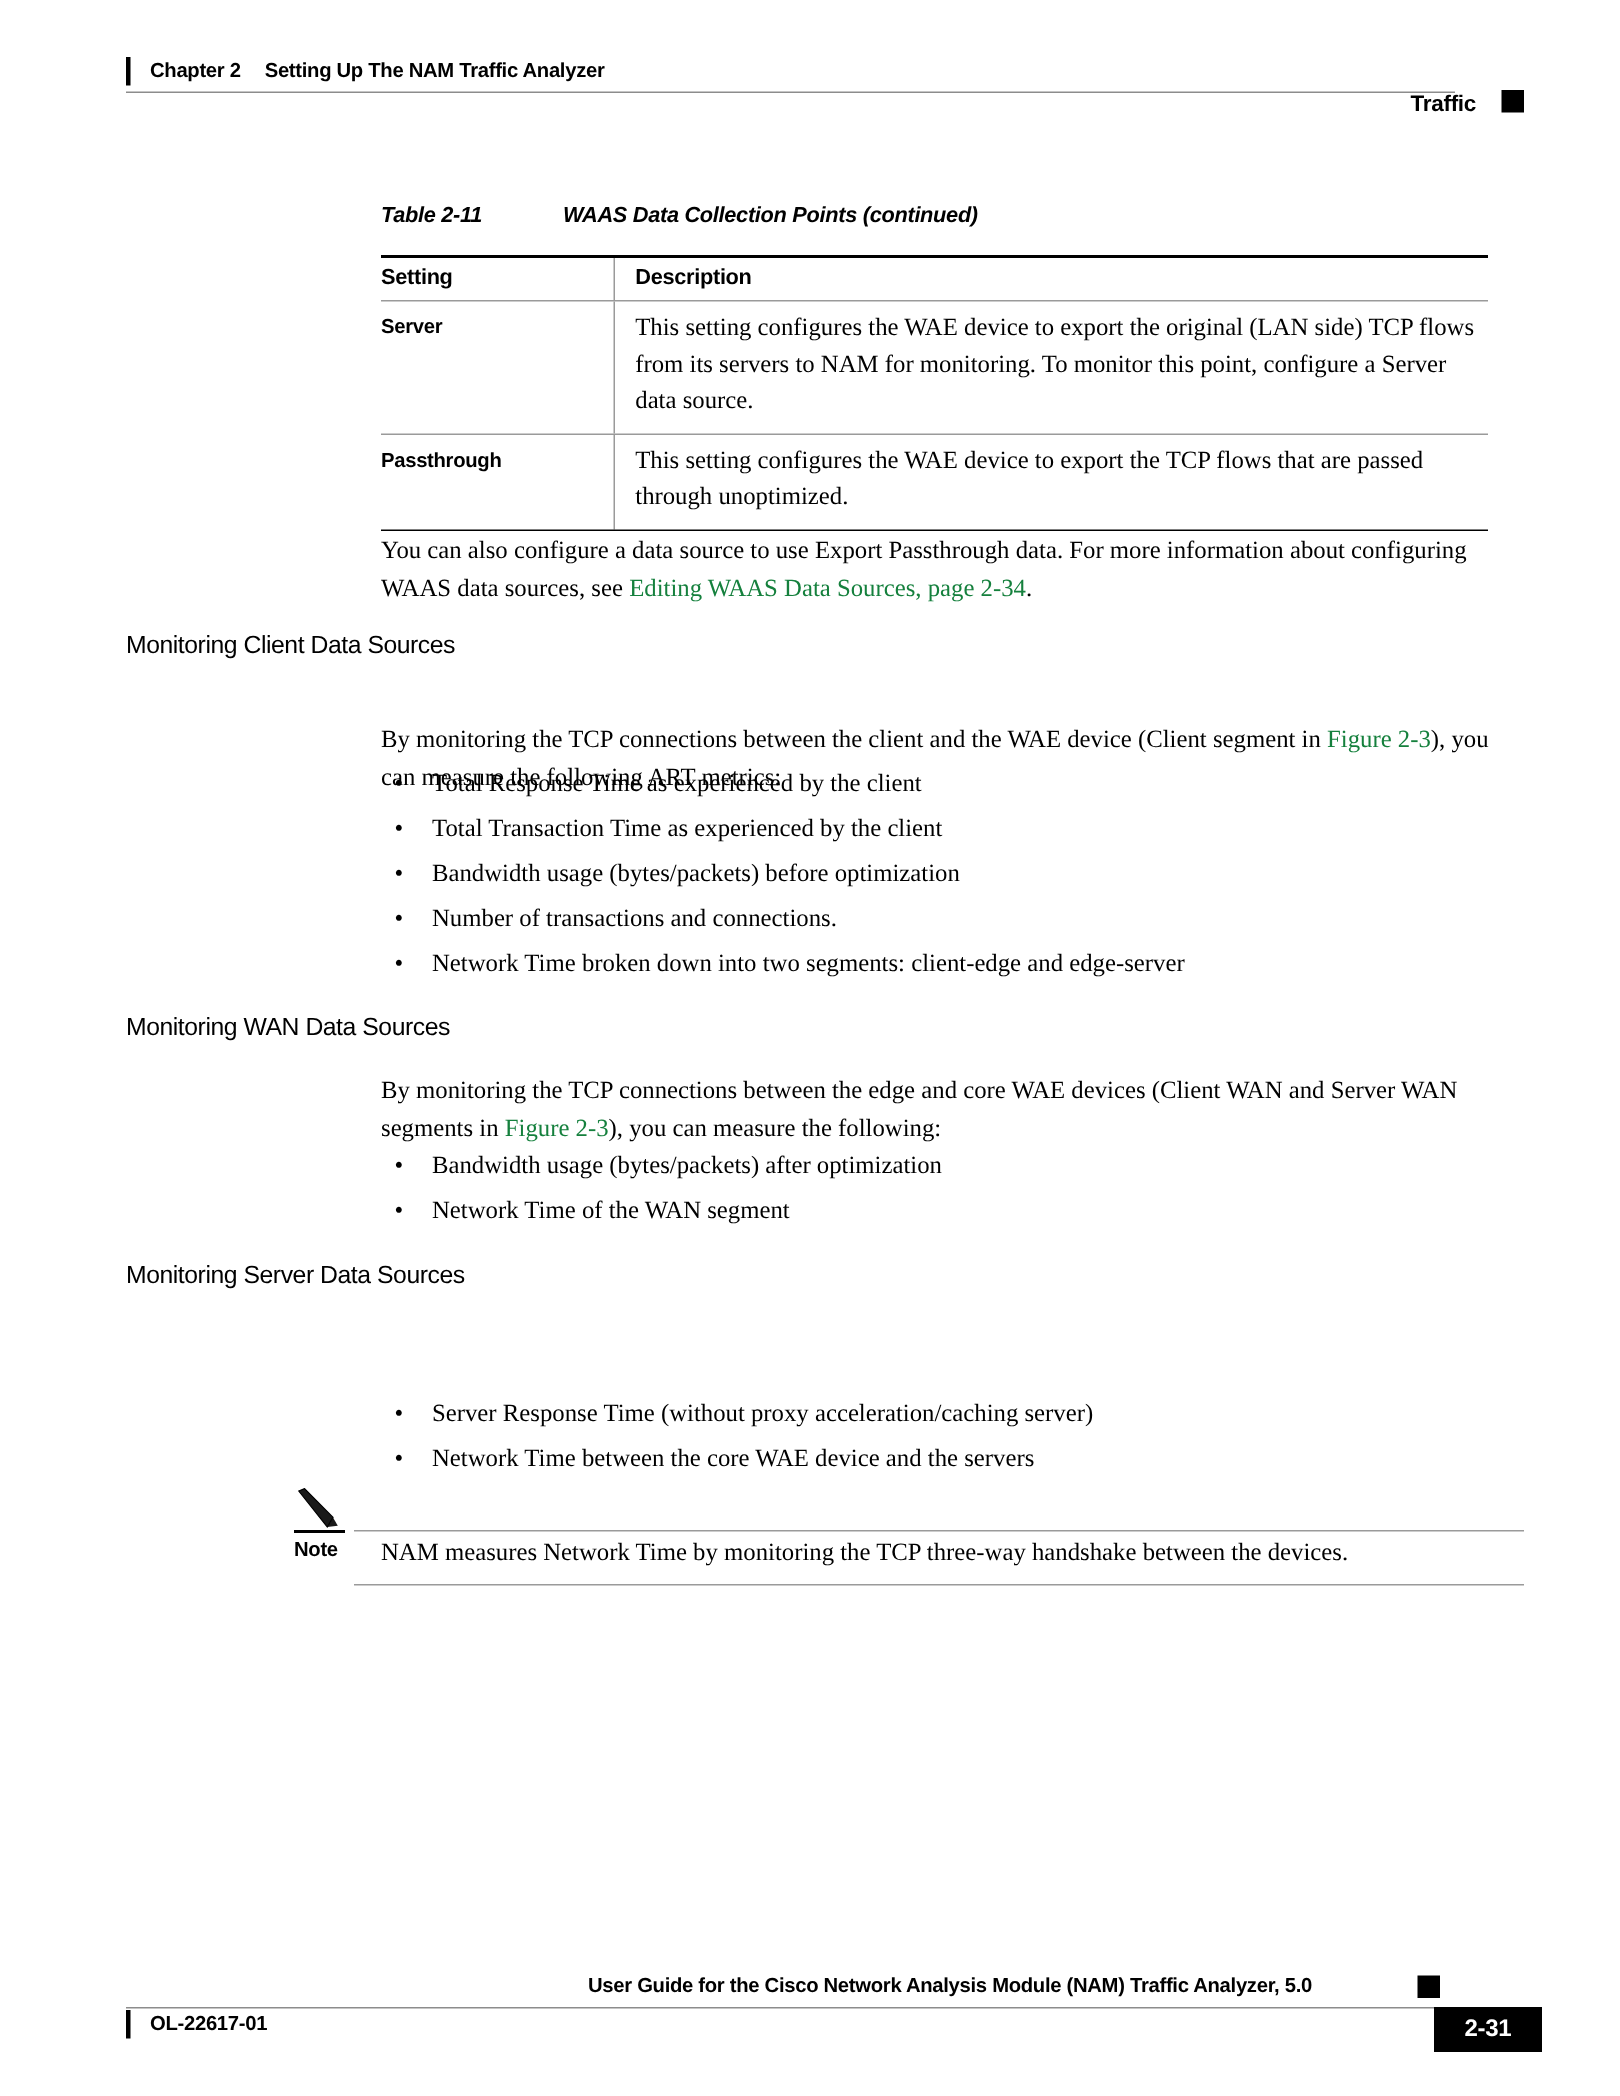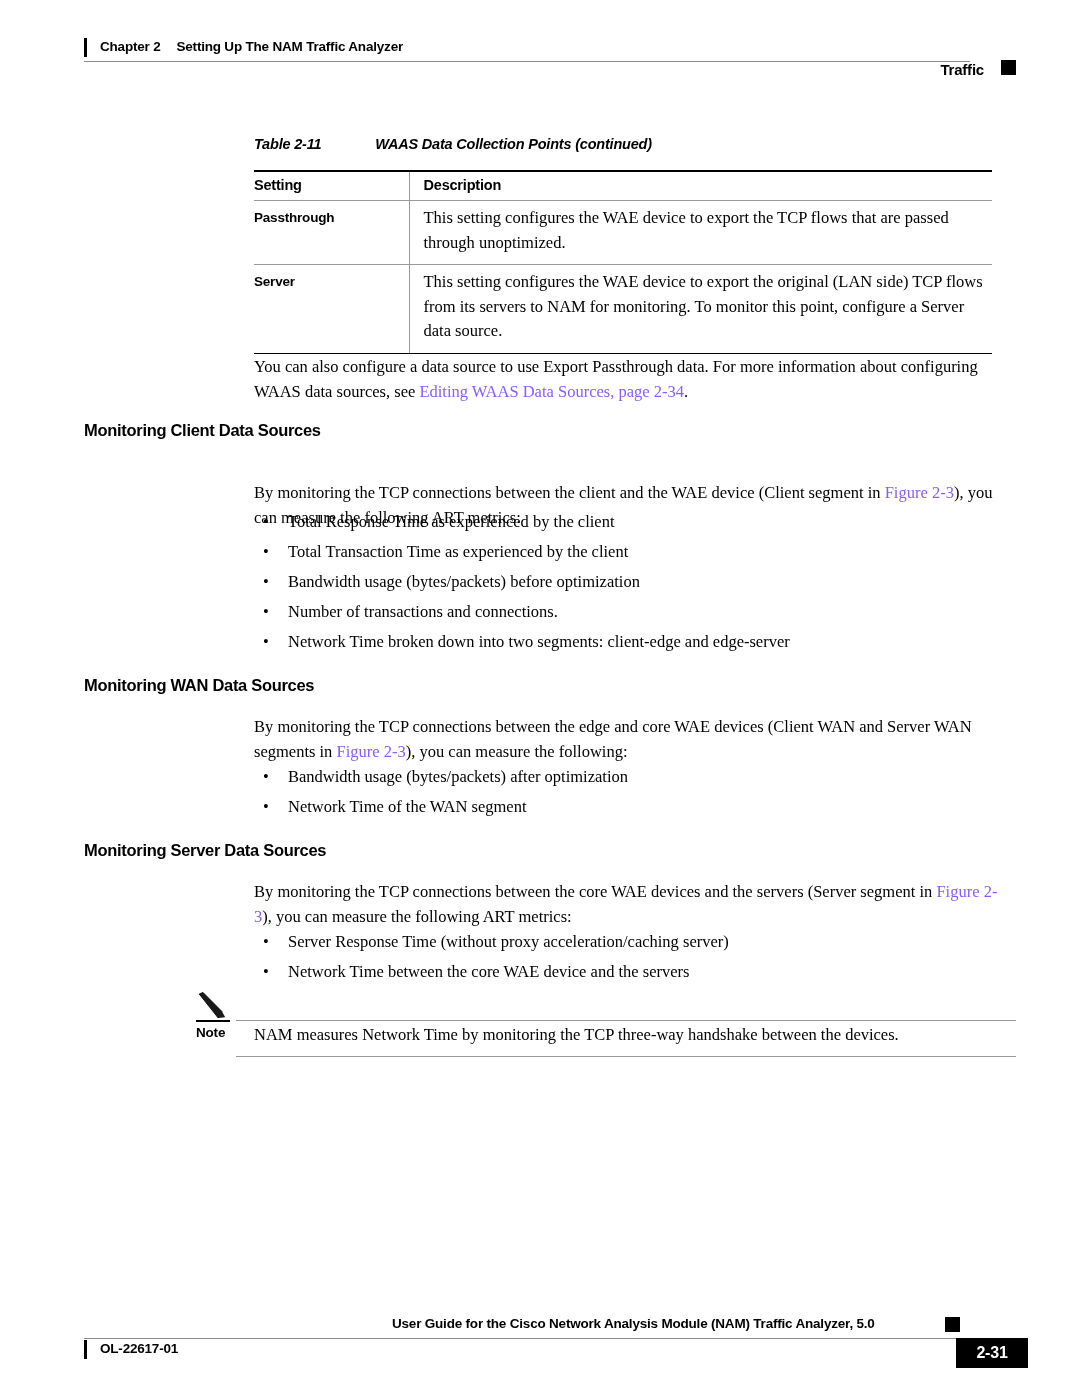--- a/index.html
+++ b/index.html
@@ -138,28 +138,28 @@
 
   
   .body-para {
     position: absolute;
     left: 254px;
     width: 760px;
     font-size: 16.5px;
     line-height: 25px;
     text-align: left;
   }
-  .xref { color: #8b5cf6; }
+  .xref { color: #15803d; }
 
   h2.sect {
     position: absolute;
     left: 84px;
     margin: 0;
     font-family: "Liberation Sans", "DejaVu Sans", sans-serif;
-    font-weight: bold;
+    font-weight: normal;
     font-size: 16.5px;
     letter-spacing: -0.3px;
     white-space: nowrap;
   }
 
   ul.blist {
     position: absolute;
     left: 254px;
     margin: 0;
     padding: 0;
@@ -334,26 +334,26 @@
           <col class="c2">
         </colgroup>
       <thead>
         <tr>
           <th class="k1">Setting</th>
           <th class="k2">Description</th>
         </tr>
       </thead>
       <tbody>
         <tr>
+          <td class="k1">Server</td>
+          <td class="k2">This setting configures the WAE device to export the original (LAN side) TCP flows from its servers to NAM for monitoring. To monitor this point, configure a Server data source.</td>
+        </tr>
+        <tr>
           <td class="k1">Passthrough</td>
           <td class="k2">This setting configures the WAE device to export the TCP flows that are passed through unoptimized.</td>
-        </tr>
-        <tr>
-          <td class="k1">Server</td>
-          <td class="k2">This setting configures the WAE device to export the original (LAN side) TCP flows from its servers to NAM for monitoring. To monitor this point, configure a Server data source.</td>
         </tr>
       </tbody>
     </table>
   </div>
 
   <div class="body-para" style="top:354px;">
     <span>You can also configure a data source to use Export Passthrough data. For more information about configuring WAAS data sources, see </span><a class="xref" href="#" style="text-decoration:none;">Editing WAAS Data Sources, page 2-34</a><span>.</span>
   </div>
 
   <h2 class="sect" style="top:421px;">Monitoring Client Data Sources</h2>
@@ -376,23 +376,20 @@
     <span>By monitoring the TCP connections between the edge and core WAE devices (Client WAN and Server WAN segments in </span><a class="xref" href="#" style="text-decoration:none;">Figure 2-3</a><span>), you can measure the following:</span>
   </div>
 
   <ul class="blist" style="top:765px;">
     <li><span class="bul">•</span><span>Bandwidth usage (bytes/packets) after optimization</span></li>
     <li><span class="bul">•</span><span>Network Time of the WAN segment</span></li>
   </ul>
 
   <h2 class="sect" style="top:841px;">Monitoring Server Data Sources</h2>
 
-  <div class="body-para" style="top:879px;">
-    <span>By monitoring the TCP connections between the core WAE devices and the servers (Server segment in </span><a class="xref" href="#" style="text-decoration:none;">Figure 2-3</a><span>), you can measure the following ART metrics:</span>
-  </div>
 
   <ul class="blist" style="top:930px;">
     <li><span class="bul">•</span><span>Server Response Time (without proxy acceleration/caching server)</span></li>
     <li><span class="bul">•</span><span>Network Time between the core WAE device and the servers</span></li>
   </ul>
 
   <div class="note">
     <div class="note-icon">
       <svg width="36" height="30" viewBox="0 0 36 30" xmlns="http://www.w3.org/2000/svg">
         <g fill="#1a1a1a">

